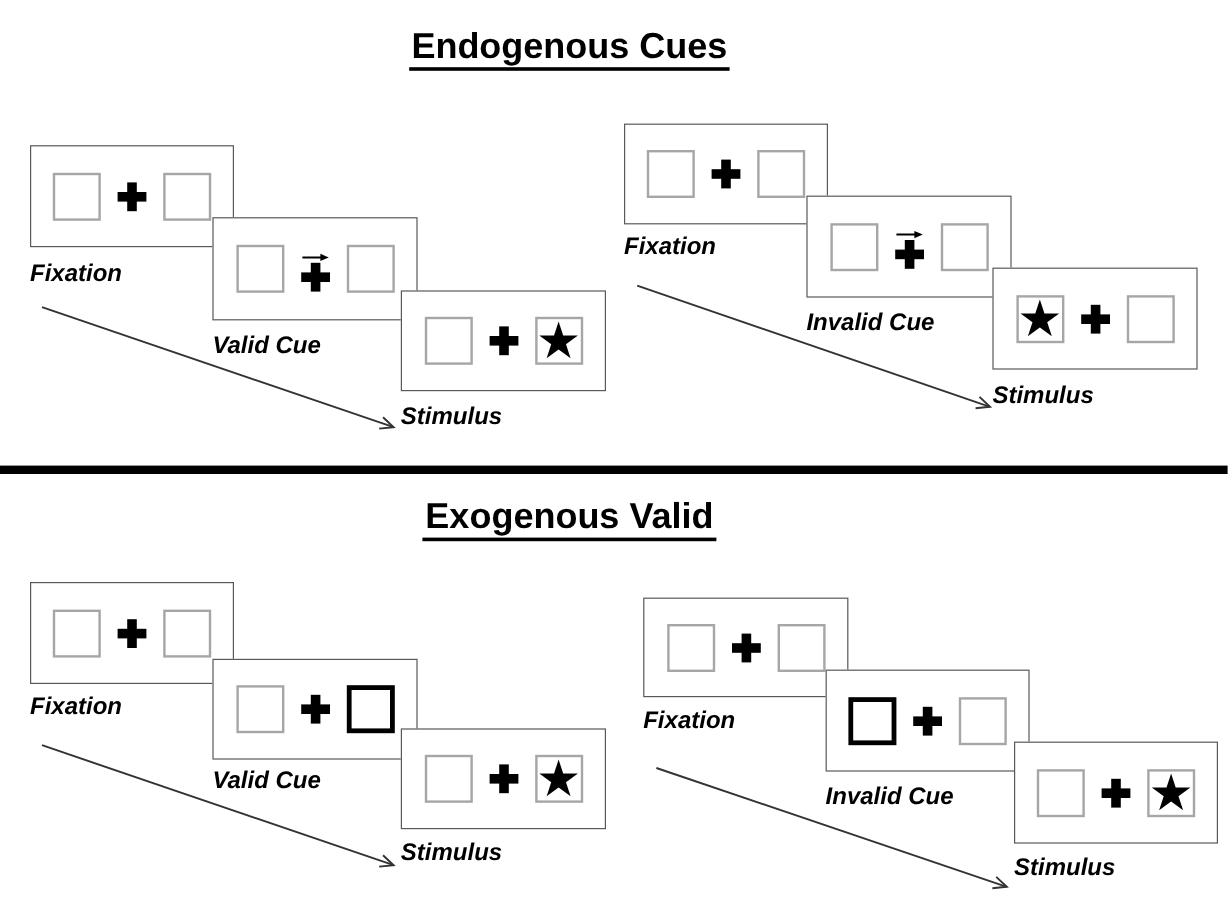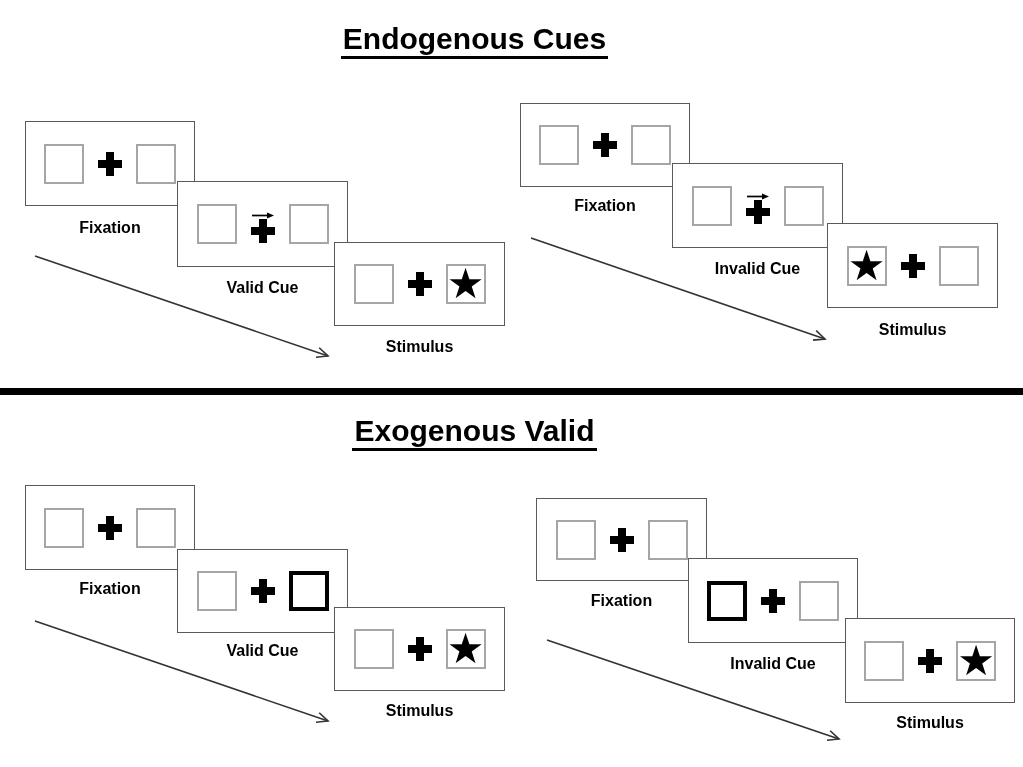--- a/index.html
+++ b/index.html
@@ -29,22 +29,22 @@
     background:#ffffff;display:flex;align-items:center;justify-content:center;flex:0 0 auto;
   }
   .sq.cued{border:4px solid var(--cue-border);}
   .star{font-family:"DejaVu Sans",sans-serif;font-size:42px;line-height:1;color:var(--ink);}
   .centercol{display:flex;flex-direction:column;align-items:center;gap:4px;width:26px;flex:0 0 auto;}
   .cross{position:relative;width:24px;height:24px;}
   .cross::before{content:"";position:absolute;left:0;top:8px;width:24px;height:8px;background:var(--ink);}
   .cross::after{content:"";position:absolute;left:8px;top:0;width:8px;height:24px;background:var(--ink);}
   .cuearrow{width:24px;height:9px;color:var(--ink);}
   .label{
-    position:absolute;font-weight:bold;font-size:16px;line-height:22px;
-    text-align:center;color:var(--ink);white-space:nowrap;
+    position:absolute;font-weight:bold;font-size:20px;line-height:22px;
+    color:var(--ink);white-space:nowrap;font-style:italic;
   }
   .arrows{position:absolute;left:0;top:0;z-index:1;pointer-events:none;}
   .arrows line{stroke:var(--arrow);stroke-width:1.6;}
   .z2{z-index:2}.z3{z-index:3}.z4{z-index:4}
   .label{z-index:5}
   .title{z-index:6}
 </style>
 </head>
 <body>
 

